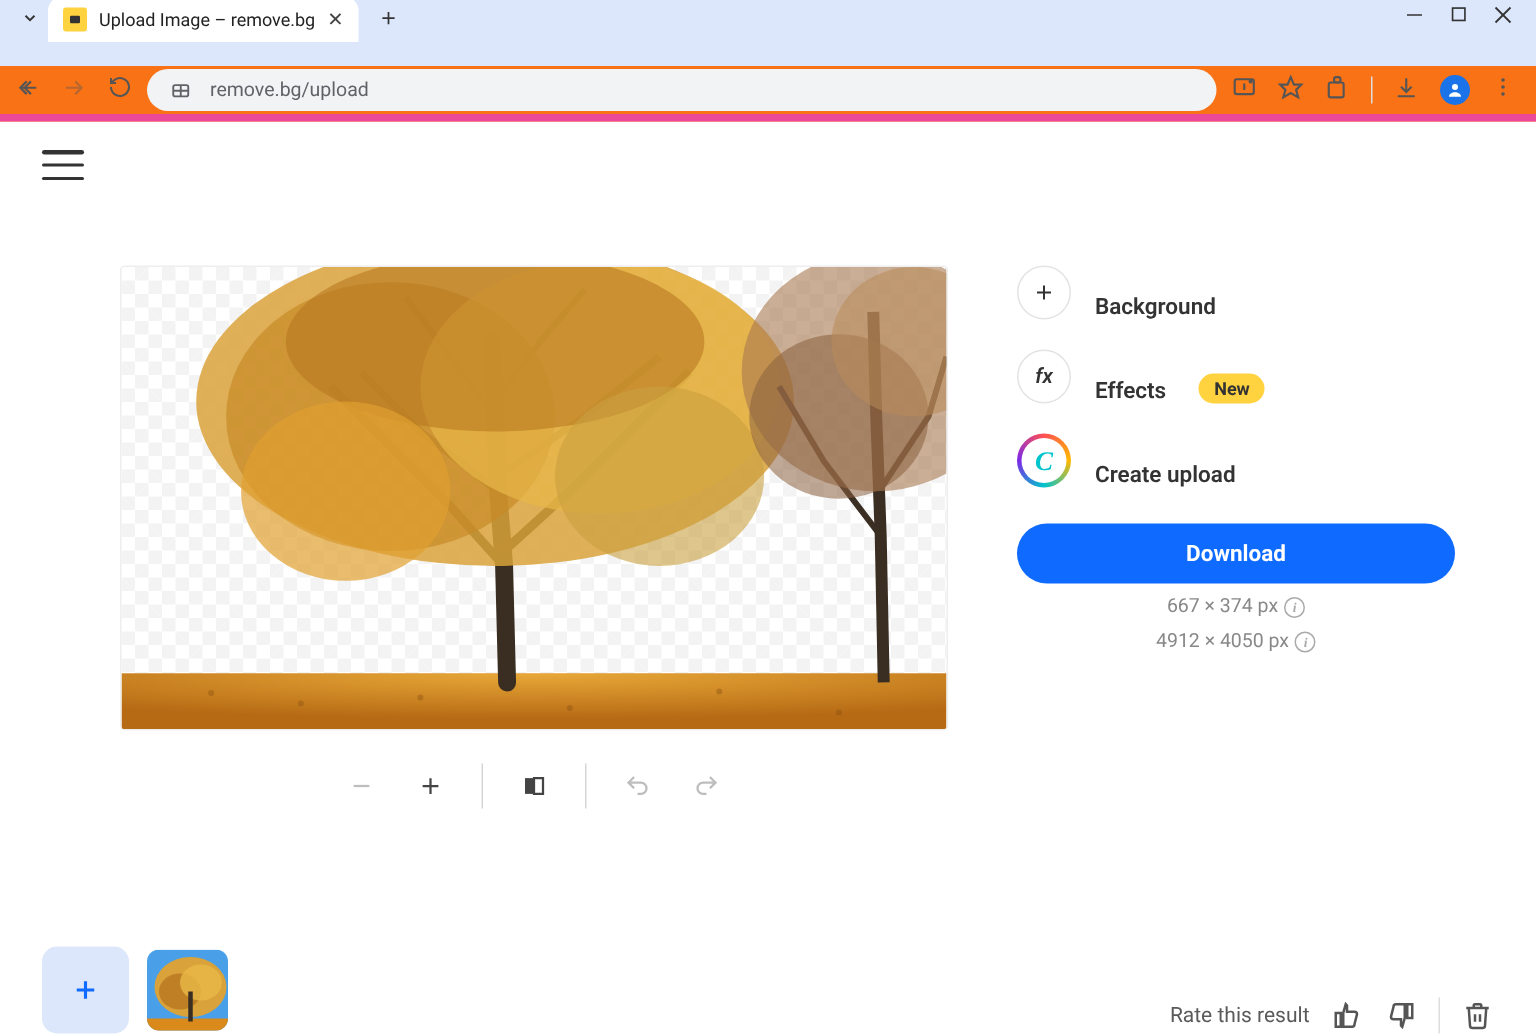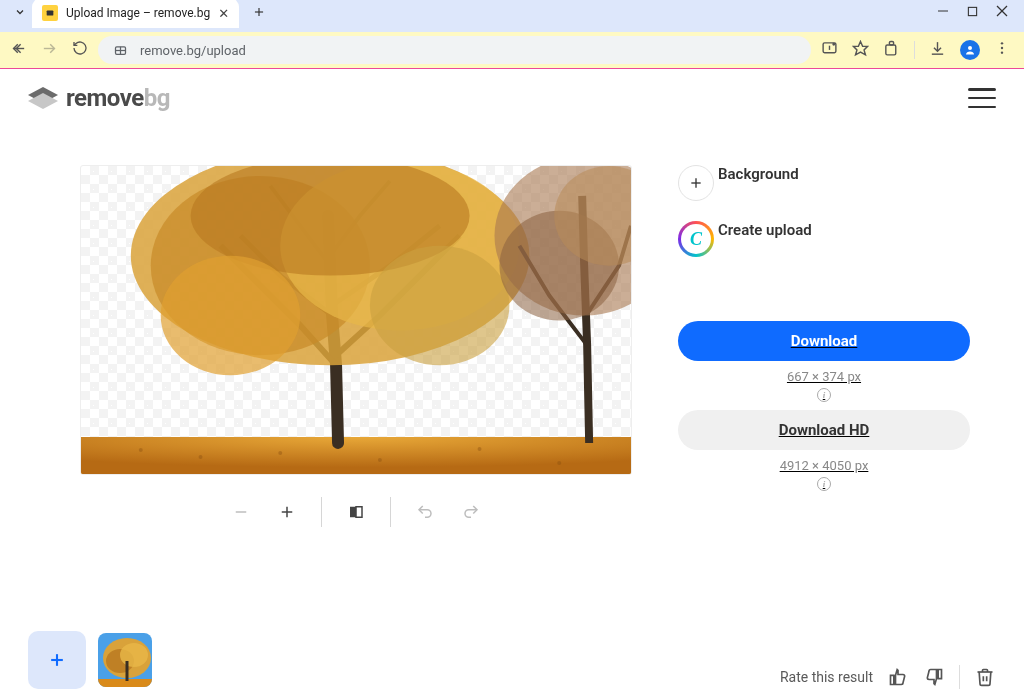--- a/index.html
+++ b/index.html
@@ -1,29 +1,29 @@
 <!DOCTYPE html>
 <html><head>
   <meta charset="utf-8">
   <style>
     * { margin:0; padding:0; box-sizing:border-box; font-family:-apple-system,BlinkMacSystemFont,"Segoe UI",Roboto,sans-serif; }
     body { width:1024px; height:689px; overflow:hidden; background:#fff; }
 
     
-    .titlebar { height:32px; background:#dde7fb; display:flex; align-items:flex-end; padding:4px 8px; }
+    .titlebar { height:44px; background:#dde7fb; display:flex; align-items:flex-end; padding:16px 8px; }
     .caret-box { width:24px; height:28px; display:flex; align-items:center; justify-content:center; color:#333; margin-bottom:2px;}
     .tab { background:#fff; border-radius:9px 9px 0 0; height:30px; display:flex; align-items:center; padding:0 10px; gap:8px; min-width:200px; position:relative;}
     .tab .fav { width:16px; height:16px; background:#ffd23f; border-radius:2px; display:flex; align-items:center; justify-content:center;}
     .tab .fav svg{width:10px;height:10px;}
     .tab .title { font-size:12px; color:#222; flex:1; white-space:nowrap; overflow:hidden;}
     .tab .close { font-size:13px; color:#444; }
     .tab-add { width:28px; height:28px; display:flex; align-items:center; justify-content:center; color:#333; font-size:16px; margin-left:6px; margin-bottom:2px;}
     .win-controls { margin-left:auto; display:flex; gap:18px; padding:0 8px 8px 8px; color:#333;}
     .win-controls span{font-size:13px;}
-    .addrbar { height:37px; background:#fef9c3; border-bottom:1px solid #ec4899; display:flex; align-items:center; padding:0 10px; gap:10px; }
+    .addrbar { height:37px; background:#f97316; border-bottom:5px solid #ec4899; display:flex; align-items:center; padding:0 10px; gap:10px; }
     .nav-icons { display:flex; gap:14px; align-items:center; color:#555;}
     .nav-icons .dis{opacity:.4;}
     .addr-input { flex:1; height:28px; background:#f1f3f4; border-radius:14px; display:flex; align-items:center; padding:0 12px; gap:10px; font-size:13px; color:#5f6368;}
     .addr-input .lock{width:20px;height:20px;display:flex;align-items:center;justify-content:center;border-radius:4px;}
     .addr-right { display:flex; gap:14px; align-items:center; color:#555; padding-right:4px;}
     .addr-right .sep{width:1px;height:18px;background:#ddd;}
     .avatar { width:20px; height:20px; border-radius:50%; background:#1a73e8; display:flex; align-items:center; justify-content:center;}
     .avatar svg{width:12px;height:12px;fill:#fff;}
 
     
@@ -49,32 +49,32 @@
         background-position:0 0,0 9px,9px -9px,-9px 0;
     }
     .tree-canvas{position:absolute;inset:0;}
     .toolbar-under { display:flex; align-items:center; justify-content:center; gap:22px; margin-top:22px; color:#444;}
     .toolbar-under .divider{width:1px; height:30px; background:#d6d6d6;}
     .tb-btn{width:24px;height:24px;display:flex;align-items:center;justify-content:center;}
     .tb-btn.dis{opacity:.35;}
 
     .side-col { padding-left:22px; }
     .tool-list { display:flex; flex-direction:column; gap:20px; }
-    .tool-item { display:flex; align-items:flex-start; gap:4px; }
+    .tool-item { display:flex; align-items:flex-end; gap:16px; }
     .tool-btn { width:36px; height:36px; border:1px solid #e3e3e3; border-radius:50%; display:flex; align-items:center; justify-content:center; color:#333;}
     .tool-btn.canva{ border:none; background:conic-gradient(from 180deg,#00c4cc,#7d2ae8,#ff5154,#ffb800,#00c4cc); position:relative;}
     .tool-btn.canva::after{content:'';position:absolute;inset:3px;border-radius:50%;background:#fff;}
     .tool-btn.canva span{position:relative;z-index:1;font-weight:700;font-family:serif;font-style:italic;color:#00c4cc;font-size:18px;}
     .tool-label { font-size:15px; font-weight:600; color:#333;}
     .badge-new { background:#ffd23f; color:#333; font-size:12px; font-weight:700; padding:3px 10px; border-radius:11px; margin-left:6px;}
 
-    .dl-section{ margin-top:64px; display:flex; flex-direction:column; gap:8px; width:292px;text-decoration:underline;}
+    .dl-section{ margin-top:24px; display:flex; flex-direction:column; gap:8px; width:292px;}
     .btn-primary { background:#0f6bff; color:#fff; border:none; height:40px; border-radius:20px; font-size:15px; font-weight:700; cursor:pointer;}
     .btn-secondary { background:#f0f0f0; color:#333; border:none; height:40px; border-radius:20px; font-size:15px; font-weight:700; cursor:pointer;}
-    .dim-label{ text-align:right; font-size:13px; color:#888; display:flex; align-items:center; justify-content:center; gap:4px;flex-direction:column;}
+    .dim-label{ text-align:right; font-size:13px; color:#888; display:flex; align-items:center; justify-content:center; gap:4px;}
     .info-i{width:14px;height:14px;border:1.5px solid #aaa;border-radius:50%;display:inline-flex;align-items:center;justify-content:center;font-size:9px;color:#aaa;font-weight:700;font-style:italic;font-family:serif;}
 
     
     .bottom { position:absolute; left:0; right:0; bottom:0; height:70px; display:flex; align-items:flex-end; padding:0 28px;}
     .thumbs { display:flex; gap:10px; }
     .thumb-add { width:58px; height:58px; background:#dde7fb; border-radius:10px; display:flex; align-items:center; justify-content:center; color:#0f6bff; font-size:22px;}
     .thumb-img { width:58px; height:58px; border-radius:10px; overflow:hidden; border:2px solid transparent;}
     .rate { margin-left:auto; display:flex; align-items:center; gap:14px; color:#5a5a5a; font-size:14px;}
     .rate .vsep{width:1px;height:24px;background:#ddd;}
     .icon-btn{width:22px;height:22px;display:flex;align-items:center;justify-content:center;color:#555;}
@@ -181,29 +181,20 @@
       </span>
     <span><svg width="16" height="16" viewBox="0 0 24 24" fill="currentColor">
           <circle cx="12" cy="5" r="1.8"></circle>
           <circle cx="12" cy="12" r="1.8"></circle>
           <circle cx="12" cy="19" r="1.8"></circle>
         </svg></span>
   </div>
 </div>
 
 <div class="app-header">
-  <div class="logo">
-    <span class="logo-mark">
-      <svg width="30" height="22" viewBox="0 0 30 22">
-          <polygon points="15,0 30,8 15,16 0,8" fill="#6b6b6b"></polygon>
-          <polygon points="15,6 30,14 15,22 0,14" fill="#c7c7c7"></polygon>
-        </svg>
-    </span>
-    <span class="logo-text"><span class="dark">remove</span><span class="light">bg</span></span>
-  </div>
   <div class="burger">
       <span></span>
       <span></span>
       <span></span>
     </div>
 </div>
 
 <div class="main">
   <div class="preview-col">
     <div class="preview">
@@ -290,34 +281,40 @@
       <div class="tool-item">
         <span class="tool-btn">
             <svg width="16" height="16" viewBox="0 0 24 24" stroke="currentColor" stroke-width="2">
               <line x1="12" y1="5" x2="12" y2="19"></line>
               <line x1="5" y1="12" x2="19" y2="12"></line>
             </svg>
           </span>
         <span class="tool-label">Background</span>
       </div>
       <div class="tool-item">
+        <span class="tool-btn">
+            <span style="font-style:italic;font-weight:600;font-size:14px;">fx</span>
+          </span>
+        <span class="tool-label">Effects</span>
+        <span class="badge-new">New</span>
+      </div>
+      <div class="tool-item">
         <span class="tool-btn canva">
             <span>C</span>
           </span>
         <span class="tool-label">Create upload</span>
       </div>
     </div>
 
     <div class="dl-section">
       <button class="btn-primary">Download</button>
       <div class="dim-label">
           <span>667 × 374 px</span>
           <span class="info-i">i</span>
         </div>
-      <button class="btn-secondary">Download HD</button>
       <div class="dim-label">
           <span>4912 × 4050 px</span>
           <span class="info-i">i</span>
         </div>
     </div>
   </div>
 </div>
 
 <div class="bottom">
   <div class="thumbs">

